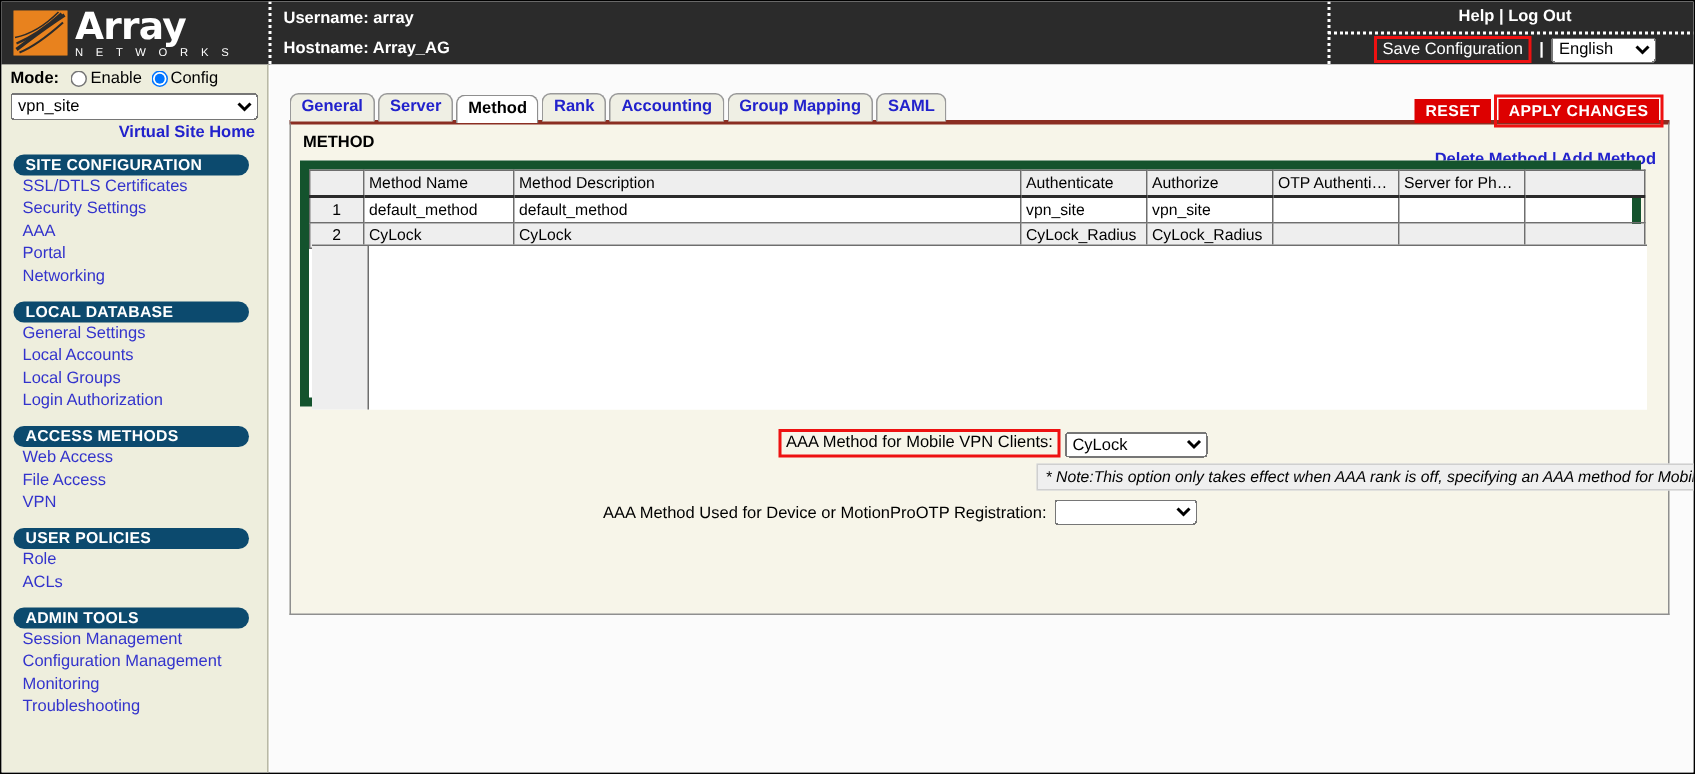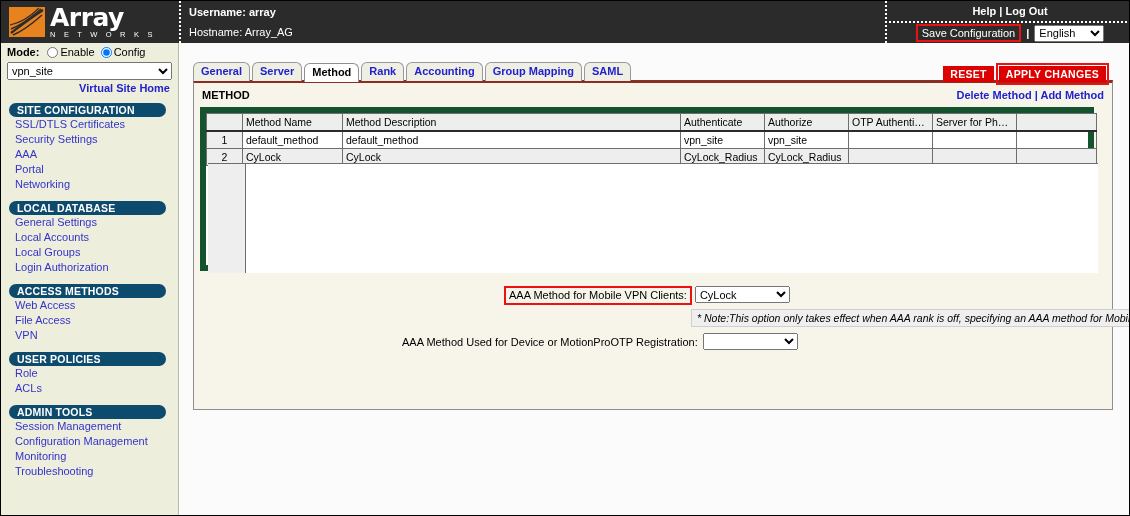--- a/index.html
+++ b/index.html
@@ -26,21 +26,21 @@
   .logo-text .ln2{font-size:7.5px;letter-spacing:3.2px;margin-top:1px;}
 
   .dotdiv{position:absolute;top:0;left:178px;width:2px;height:42px;
      background:repeating-linear-gradient(to bottom,#ffffff 0 2px,transparent 2px 4px);}
   .dotdiv2{position:absolute;top:0;left:884px;width:2px;height:42px;
      background:repeating-linear-gradient(to bottom,#ffffff 0 2px,transparent 2px 4px);}
   .dotrow{position:absolute;left:884px;top:20px;width:244px;height:2px;
      background:repeating-linear-gradient(to right,#ffffff 0 2px,transparent 2px 4px);}
 
   .uname{position:absolute;left:188px;top:5px;color:#ffffff;font-weight:bold;font-size:11px;}
-  .hname{position:absolute;left:188px;top:25px;color:#ffffff;font-weight:normal;font-size:11px;}
+  .hname{position:absolute;left:188px;top:25px;color:#ffffff;font-weight:bold;font-size:11px;}
 
   .helpbar{position:absolute;left:890px;top:4px;width:238px;text-align:center;
      color:#ffffff;font-weight:bold;font-size:11px;}
   .helpbar a{color:#fff;text-decoration:none;}
 
   .savewrap{position:absolute;left:890px;top:22px;width:238px;height:20px;
      display:flex;align-items:center;justify-content:center;gap:5px;}
   .savebtn{color:#ffffff;font-weight:normal;font-size:11px;border:2px solid #ee1111;
      padding:1px 4px;line-height:12px;white-space:nowrap;}
   .sep{color:#fff;font-weight:bold;}
@@ -76,40 +76,40 @@
   .panel{position:absolute;left:13px;top:37px;width:920px;height:330px;
       background:#f7f5e9;border:1px solid #8f8f8f;border-top:3px solid #8b2e22;
       box-sizing:border-box;}
   .panel-title{font-weight:bold;font-size:11px;color:#000;margin:6px 0 0 8px;}
 
   .actbtns{position:absolute;right:6px;top:-17px;display:flex;gap:5px;align-items:center;}
   .redbtn{background:#dd0000;color:#ffffff;font-weight:bold;font-size:10.5px;
       padding:2px 7px;line-height:12px;letter-spacing:0.3px;}
   .hl{outline:2px solid #ee1111;outline-offset:1px;}
 
-  .tbllinks{position:absolute;right:8px;top:6px;font-size:11px;font-weight:bold;}
+  .tbllinks{position:absolute;right:8px;top:17px;font-size:11px;font-weight:bold;}
   .tbllinks a{color:#2222cc;text-decoration:none;}
   .tbllinks span{color:#2222cc;}
 
   .tblbox{position:absolute;left:6px;top:24px;width:894px;height:164px;
       border:6px solid #14532d;background:#ffffff;box-sizing:border-box;}
   table.grid{border-collapse:collapse;width:100%;table-layout:fixed;font-size:10.5px;}
   table.grid th,table.grid td{border:1px solid #6e6e6e;padding:1px 3px;
       height:14px;overflow:hidden;white-space:nowrap;text-overflow:ellipsis;
       font-weight:normal;text-align:left;}
   table.grid th{background:#eeeeee;border-bottom:2px solid #2a2a2a;}
   table.grid td.idx{background:#eeeeee;text-align:center;}
   table.grid tr.alt td{background:#eeeeee;}
   .filler{position:absolute;left:2px;top:50px;width:890px;height:110px;
       background:#ffffff;border-top:1px solid #6e6e6e;box-sizing:border-box;display:flex;}
   .filler .lcol{width:38px;background:#eeeeee;border-right:1px solid #6e6e6e;box-sizing:border-box;}
   .filler .rcol{flex:1;background:#ffffff;}
 
   
-  .frow1{position:absolute;left:0;top:203px;width:100%;display:flex;align-items:flex-start;}
+  .frow1{position:absolute;left:0;top:203px;width:100%;display:flex;align-items:flex-end;padding-left:15px;}
   .lbl-hl{margin-left:310px;font-size:11px;border:2px solid #ee1111;padding:0 3px;line-height:15px;}
   .sel1{margin-left:3px;width:95px;height:17px;font-size:11px;font-family:"Liberation Sans",sans-serif;}
 
   .note{position:absolute;left:497px;top:226px;width:600px;max-width:600px;height:18px;
       background:#efefef;border:1px solid #cfcfcf;box-sizing:border-box;
       font-style:italic;font-size:10.5px;display:flex;align-items:center;padding-left:5px;}
 
   .frow2{position:absolute;left:0;top:250px;width:100%;display:flex;align-items:center;}
   .lbl2{margin-left:208px;font-size:11px;}
   .sel2{margin-left:5px;width:95px;height:17px;font-size:11px;font-family:"Liberation Sans",sans-serif;}

